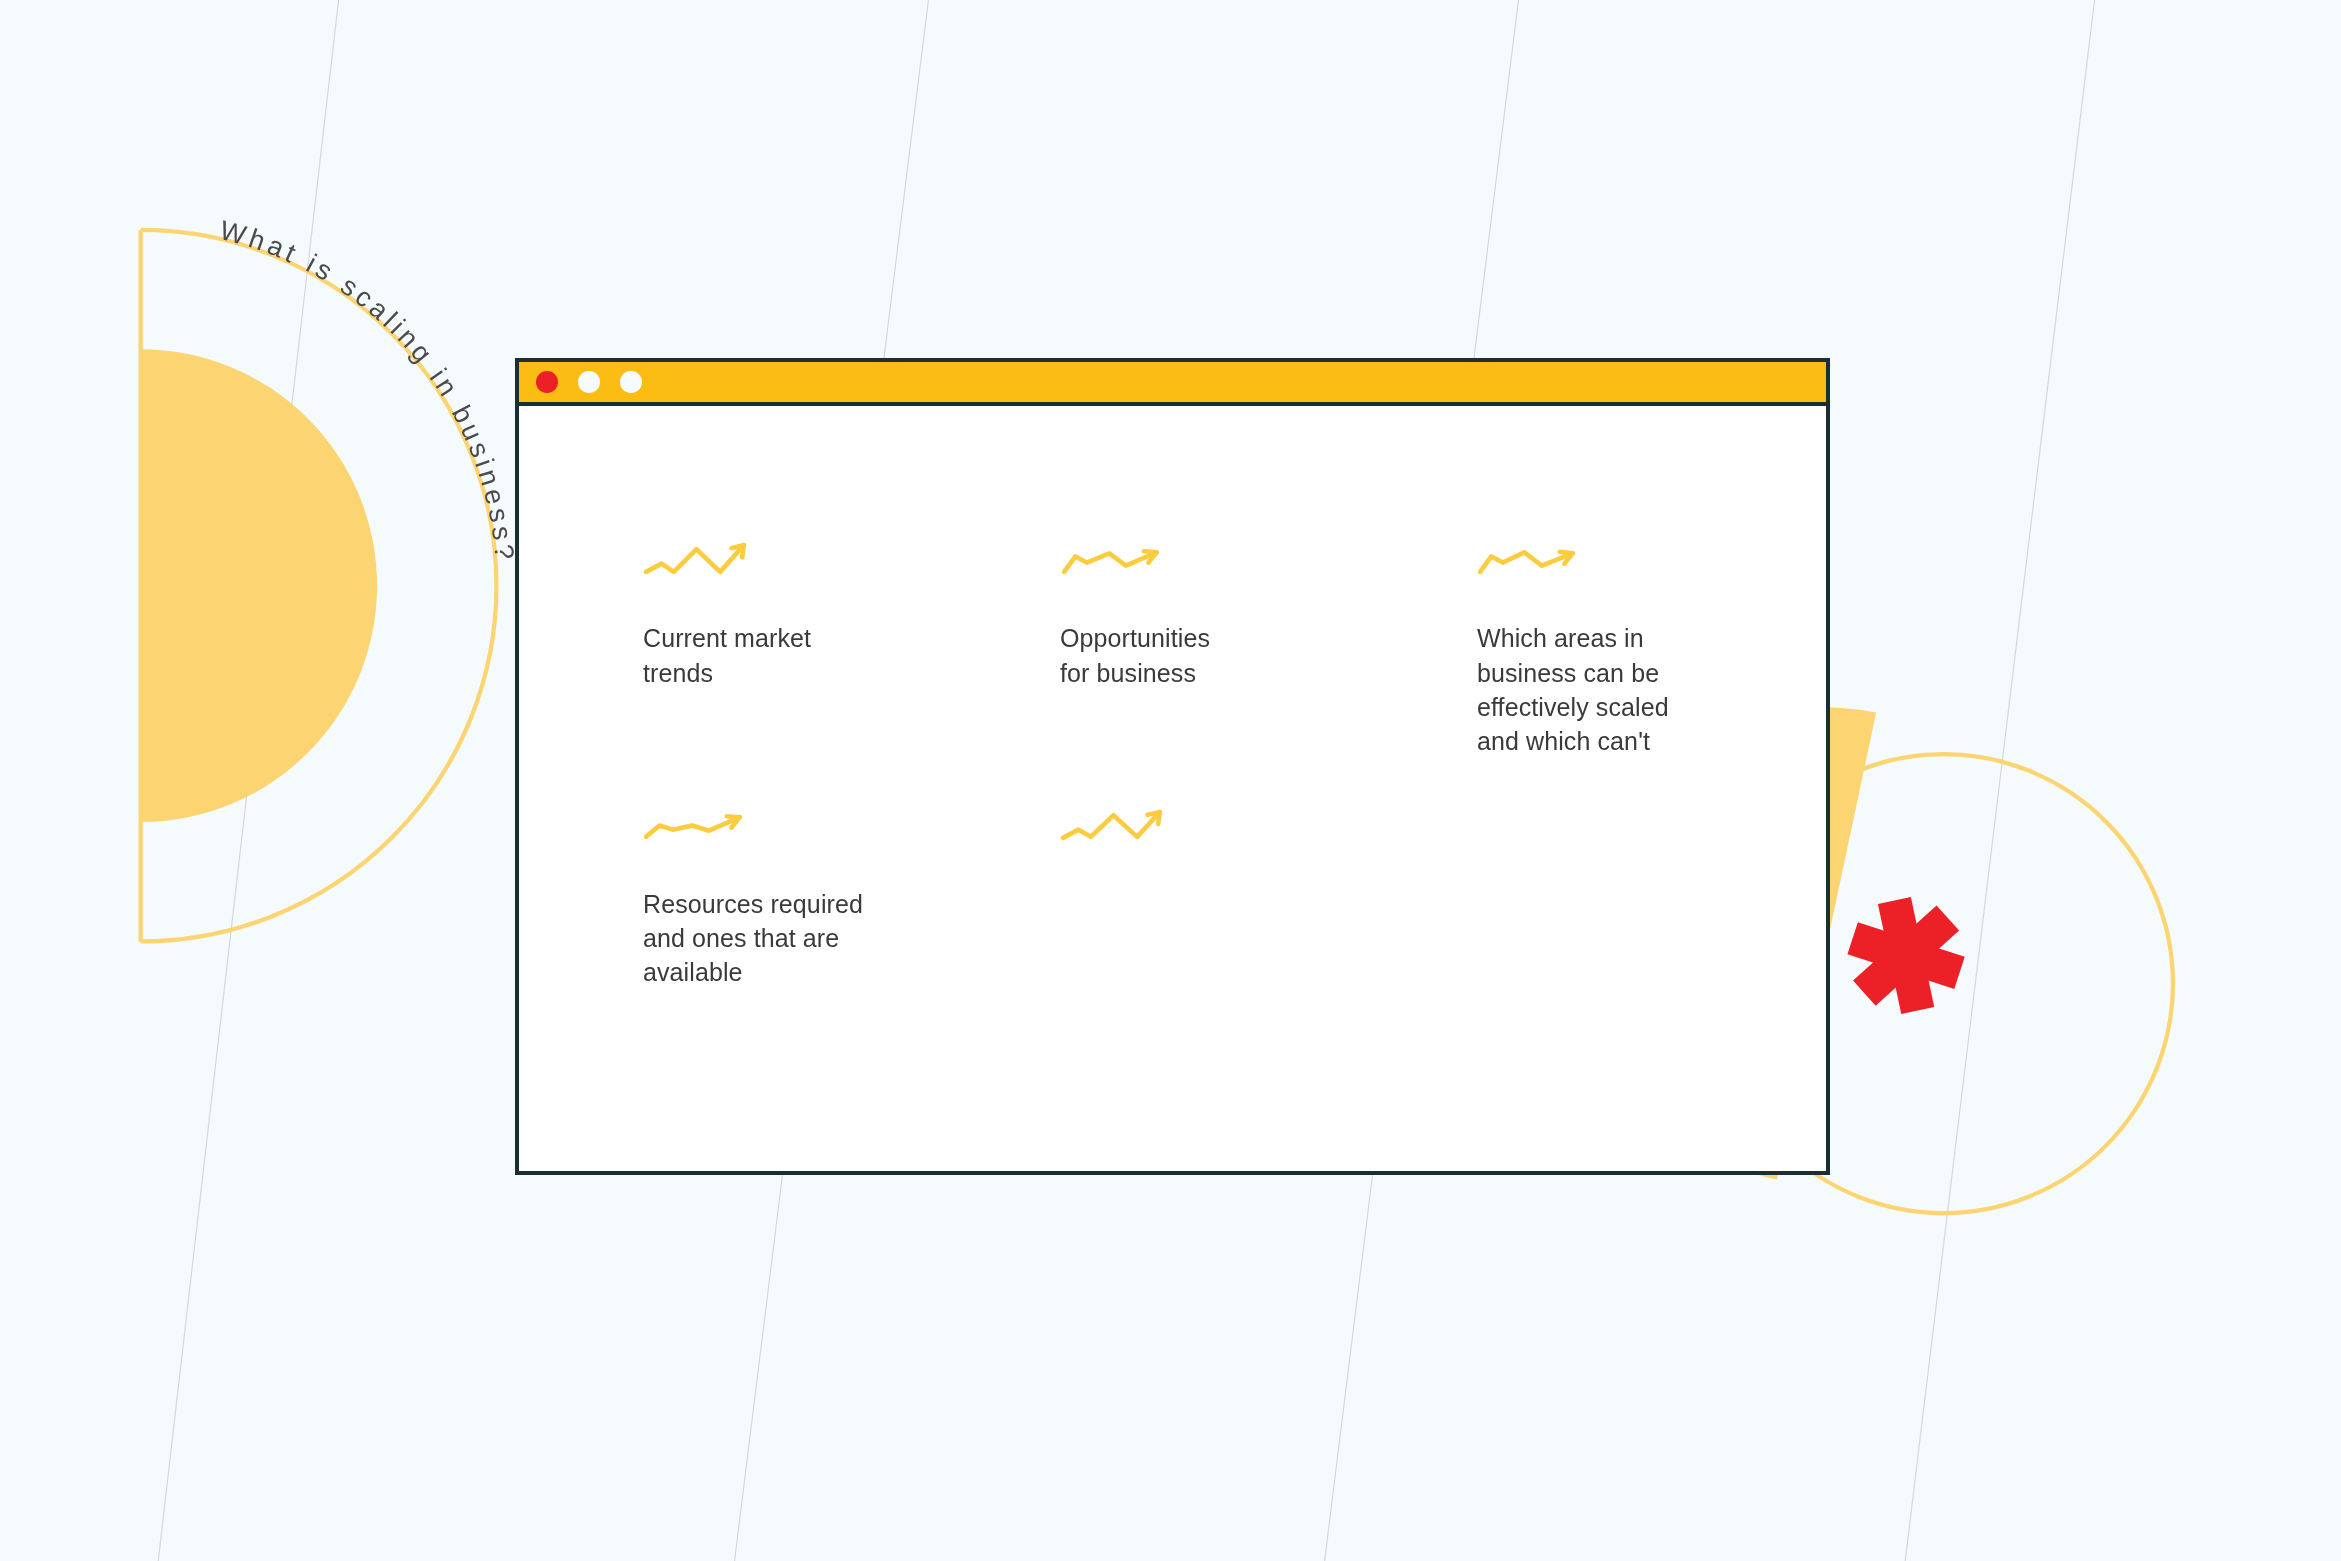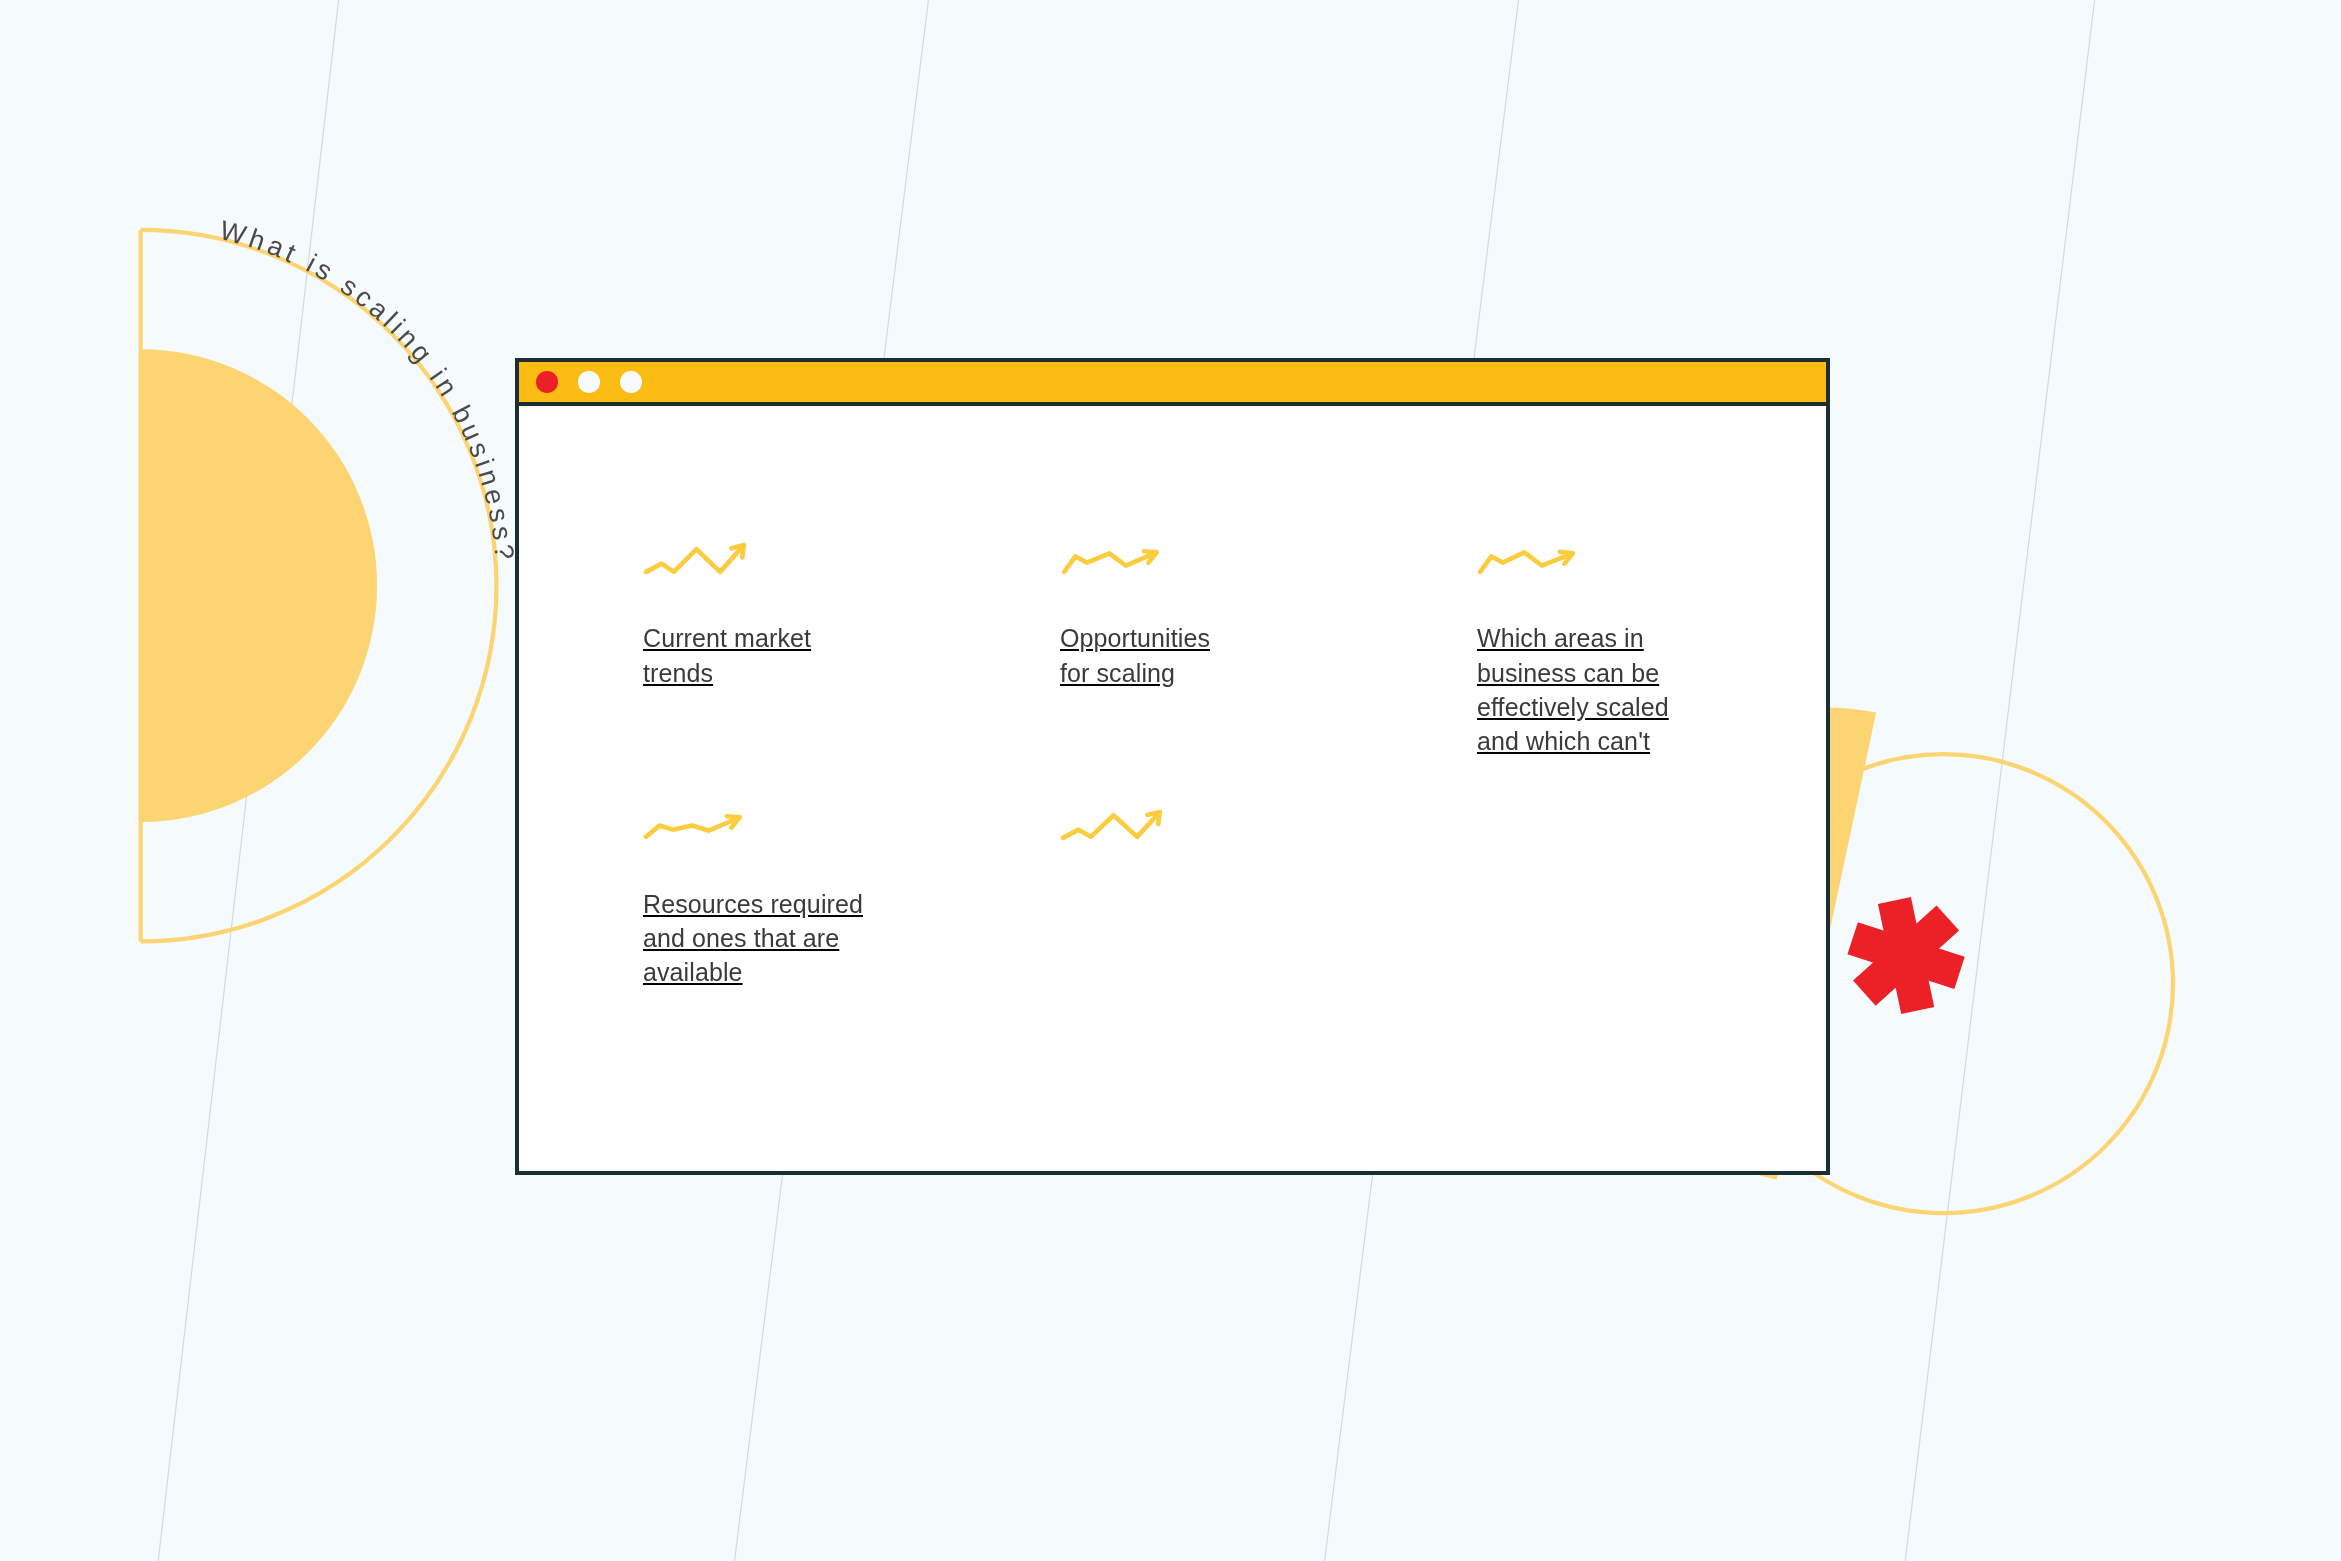--- a/index.html
+++ b/index.html
@@ -45,21 +45,21 @@
   }
 
   .grid {
     display:grid;
     grid-template-columns: 417px 417px 417px;
     grid-template-rows: auto auto;
     row-gap: 49px;
     padding-left: 124px;
   }
 
-  .card { width: 300px; text-decoration: underline; }
+  .card { width: 300px; }
   .card .spark { height: 56px; margin-bottom: 23.4px; }
   .card .spark svg { display:block; }
   .card-label {
     font-size: 25px;
     line-height: 1.37;
     color: #3a3a3a;
     font-weight: 400;
     letter-spacing: 0.1px;
     white-space: pre-line;
   }
@@ -129,21 +129,21 @@
       </div>
 
       <div class="card">
         <div class="spark">
           <svg width="108" height="35" viewBox="0 0 210 68">
             <path d="M8,58 L30,28 L52,40 L96,22 L128,46 L188,20" fill="none" stroke="#fbcc3e" stroke-width="9" stroke-linecap="round" stroke-linejoin="round"></path>
             <path d="M188,20 L163,18 M188,20 L172,40" fill="none" stroke="#fbcc3e" stroke-width="9" stroke-linecap="round" stroke-linejoin="round"></path>
           </svg>
         </div>
         <div class="card-label">Opportunities
-for scaling</div>
+for business</div>
       </div>
 
 
       <div class="card row2-card">
         <div class="spark">
           <svg width="108" height="35" viewBox="0 0 210 68">
             <path d="M6,58 L28,28 L50,40 L92,20 L126,46 L186,22" fill="none" stroke="#fbcc3e" stroke-width="9" stroke-linecap="round" stroke-linejoin="round"></path>
             <path d="M186,22 L161,19 M186,22 L170,42" fill="none" stroke="#fbcc3e" stroke-width="9" stroke-linecap="round" stroke-linejoin="round"></path>
           </svg>
         </div>

